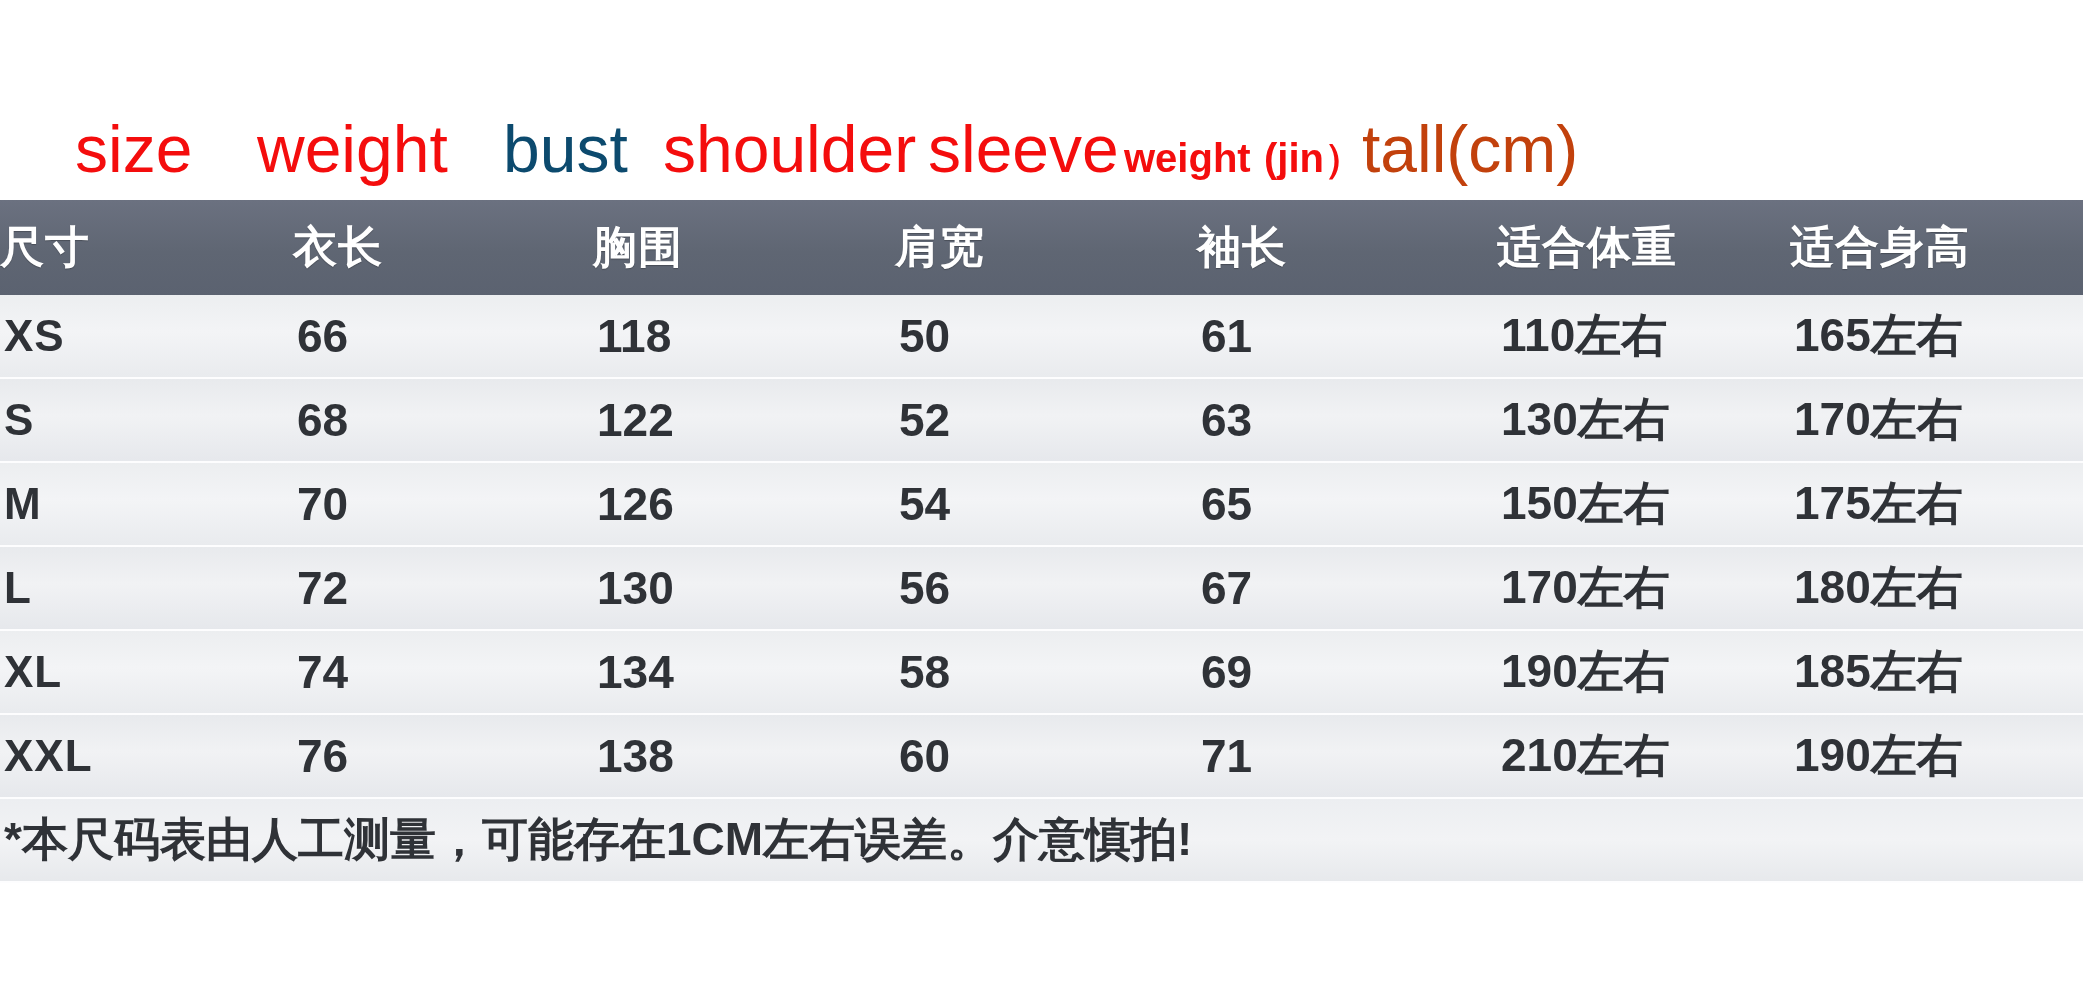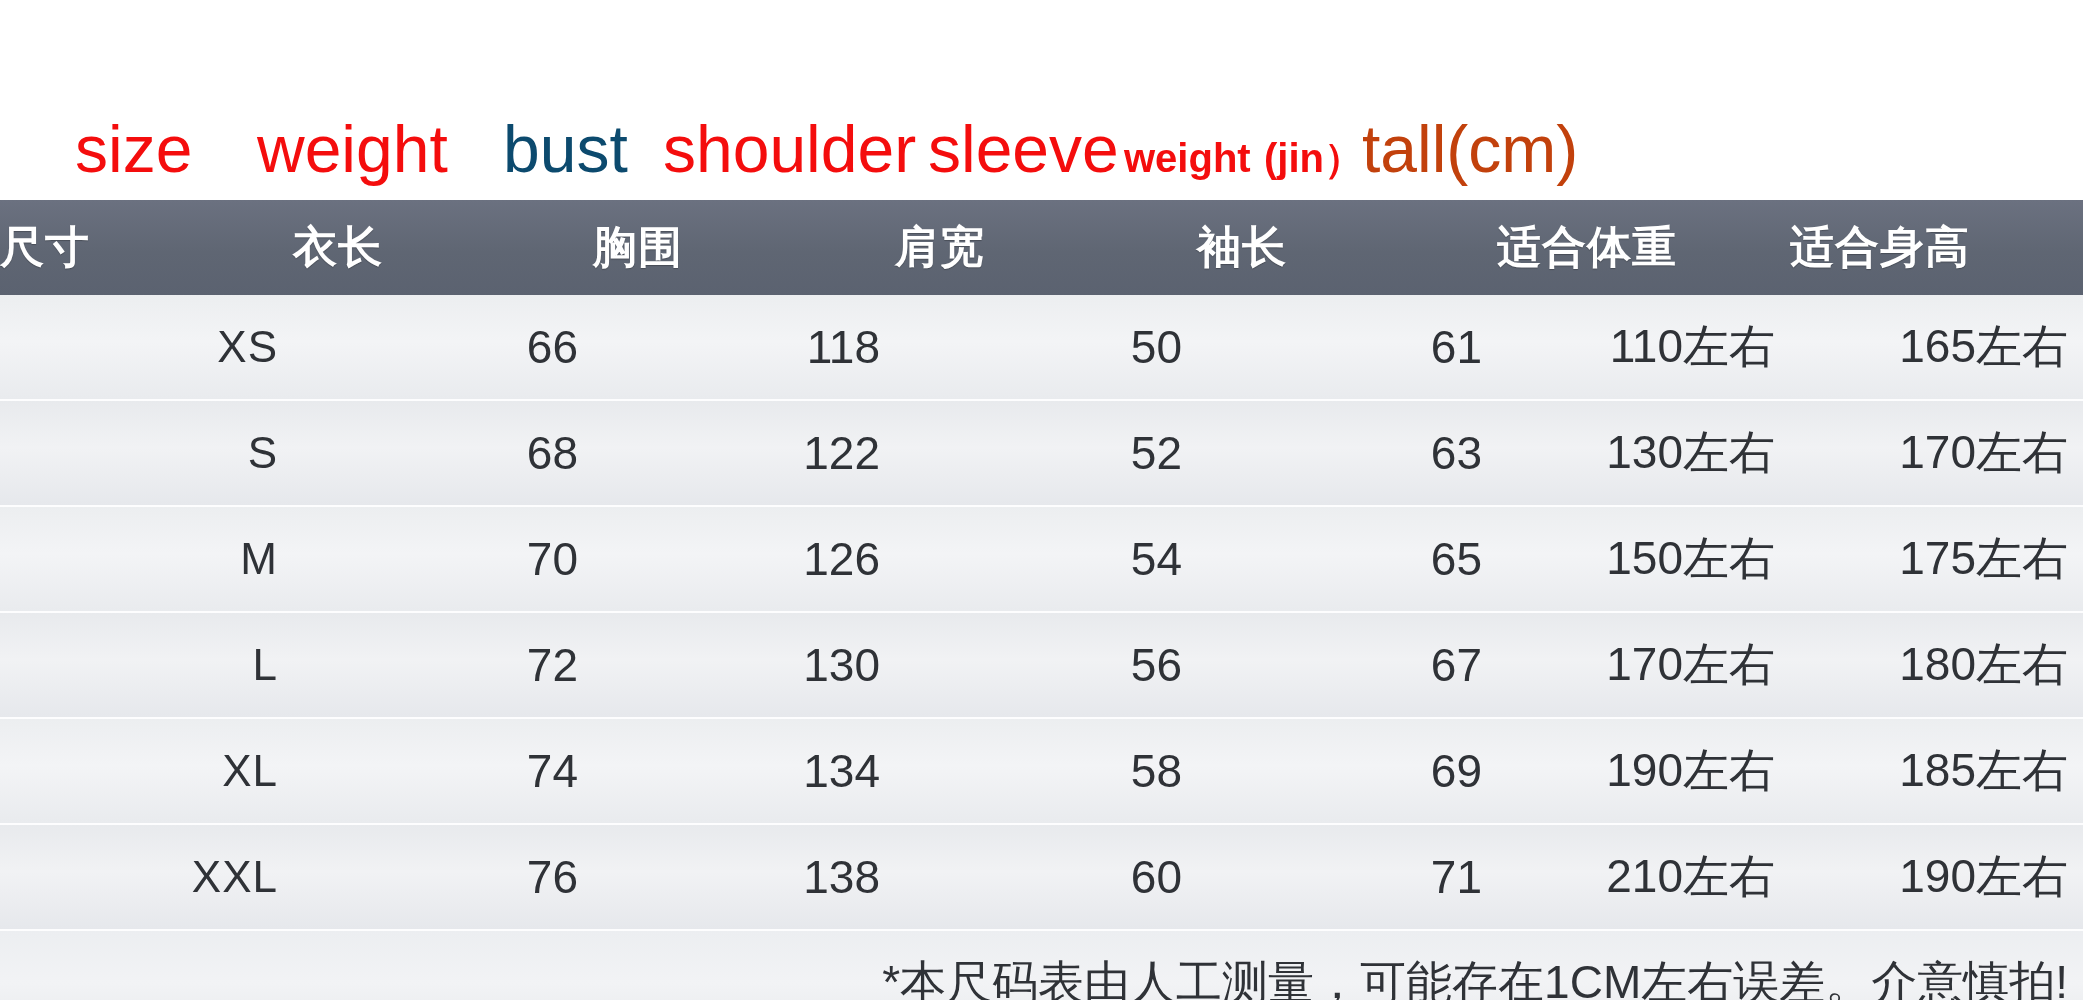--- a/index.html
+++ b/index.html
@@ -69,26 +69,26 @@
     text-align: left;
     vertical-align: middle;
     letter-spacing: 1px;
     text-shadow: 0 1px 1px rgba(0,0,0,0.25);
     padding: 0;
     border: none;
   }
 
   .size-table tbody td {
     height: 74px;
-    text-align: right;
+    text-align: left;
     vertical-align: middle;
     font-size: 46px;
-    font-weight: 400;
+    font-weight: 700;
     color: #2f3237;
-    padding: 15px;
+    padding: 4px;
     border: none;
     border-bottom: 2px solid #fdfdfe;
   }
   .size-table tbody tr.band-a td {
     background: linear-gradient(180deg, #eceef0 0%, #f3f4f6 45%, #e9ebee 100%);
   }
   .size-table tbody tr.band-b td {
     background: linear-gradient(180deg, #e8eaed 0%, #f1f2f4 45%, #e6e8ec 100%);
   }
   .size-table tbody tr td.size-cell {

